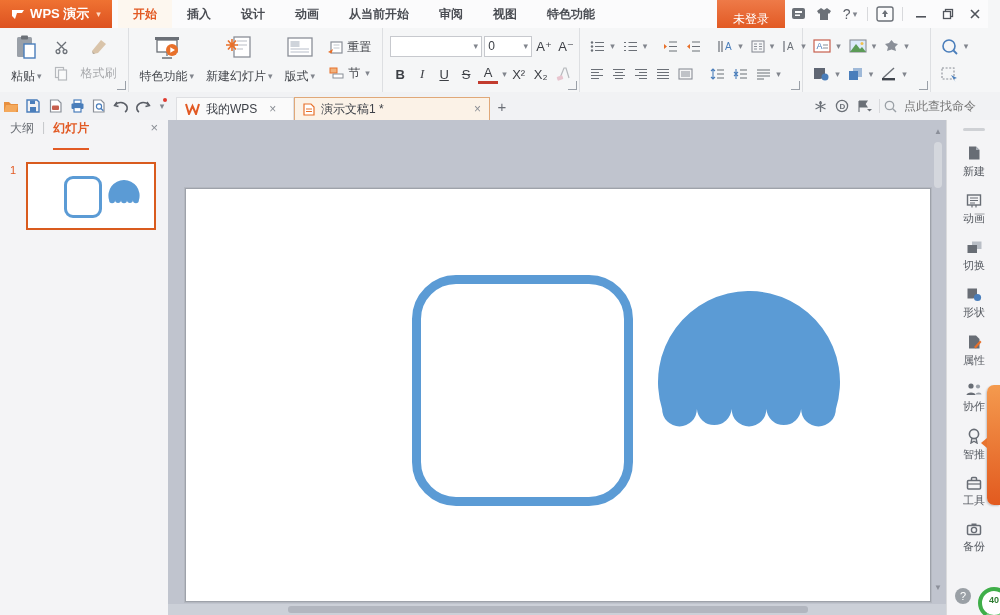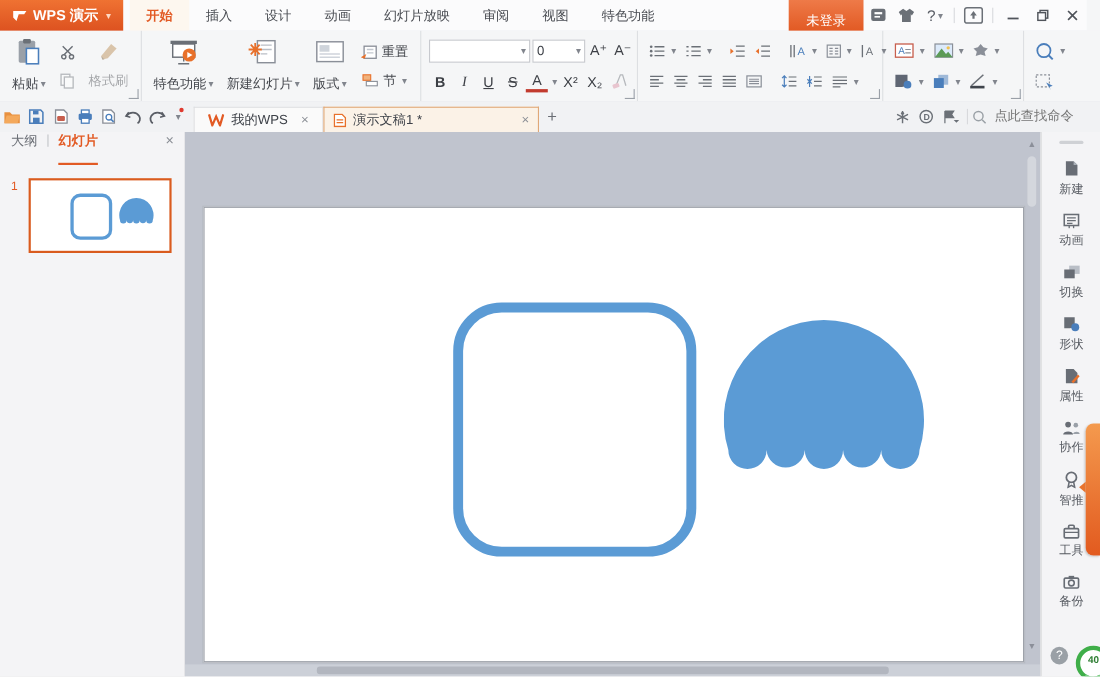--- a/index.html
+++ b/index.html
@@ -7,21 +7,21 @@
        font-family:"Liberation Sans","DejaVu Sans",sans-serif;font-size:12px;color:#3d4148;
        background:#f5f6f7;user-select:none;}
   svg{display:block}
   .car{font-size:9px;color:#81858d;line-height:1;margin-left:2px}
 
   
   .titlebar{position:absolute;left:0;top:0;width:988px;height:28px;background:#fbfbfc;border-bottom:1px solid #e7e8ea;display:flex;align-items:stretch;}
   .logo{width:112px;background:linear-gradient(#ef7232,#dd5220);color:#fff;display:flex;align-items:center;justify-content:center;gap:5px;font-weight:bold;font-size:13px;}
   .logo .car{color:#ffd9c4}
   .menutabs{display:flex;align-items:stretch;margin-left:6px;}
-  .mtab{padding:0 15px;display:flex;align-items:center;color:#4a4d53;cursor:default;}
+  .mtab{padding:0 15px;display:flex;align-items:center;color:#4a4d53;cursor:default;font-weight:bold;}
   .mtab.active{background:#fdf7ef;color:var(--accent);font-weight:bold;}
   .tb-right{margin-left:auto;display:flex;align-items:center;}
   .login{height:28px;padding:0 16px;background:linear-gradient(#ee7a48,#e25a24);color:#fff;display:flex;align-items:flex-end;font-size:12px;}
   .tb-ic{width:26px;height:28px;display:flex;align-items:center;justify-content:center;color:#5a5e66;}
   .tb-sep{width:1px;height:14px;background:#d8d9dc;margin:0 4px;}
   .winbtn{width:27px;height:28px;display:flex;align-items:center;justify-content:center;}
 
   
   .ribbon{position:absolute;left:0;top:28px;width:1000px;height:64px;background:#f5f6f7;border-bottom:1px solid #dfe1e4;display:flex;align-items:stretch;}
   .grp{position:relative;display:flex;align-items:stretch;padding:4px 5px;border-right:1px solid #dddfe2;}
@@ -36,26 +36,26 @@
   .fmt{min-width:18px;height:20px;display:flex;align-items:center;justify-content:center;font-size:13px;color:#3c3f45;padding:0 1px}
   .dim{opacity:.45}
   .launch{position:absolute;right:2px;bottom:2px;width:8px;height:8px;border-right:1.4px solid #9aa0a8;border-bottom:1.4px solid #9aa0a8;}
   .vsep{width:1px;background:#dddfe2;margin:3px 3px;}
 
   
   .quickbar{position:absolute;left:0;top:92px;width:1000px;height:28px;background:#f1f2f4;border-bottom:1px solid #d7d9dc;display:flex;align-items:center;}
   .qic{width:22px;height:22px;display:flex;align-items:center;justify-content:center;}
   .qcar{position:relative;width:14px;height:22px;display:flex;align-items:center;justify-content:center;}
   .reddot{position:absolute;top:3px;right:1px;width:4px;height:4px;border-radius:50%;background:#e03a2f;}
-  .doctab{height:23px;margin-top:5px;display:flex;align-items:center;gap:6px;padding:0 8px;background:#fafafa;border:1px solid #dedfe2;border-bottom:none;color:#3d4148;justify-content:center;}
+  .doctab{height:23px;margin-top:5px;display:flex;align-items:center;gap:6px;padding:0 8px;background:#fafafa;border:1px solid #dedfe2;border-bottom:none;color:#3d4148;}
   .doctab.active{background:#fbf2e7;border-color:#e0a878;}
   .tclose{color:#8a8e95;font-size:12px;margin-left:6px}
   .plus{width:24px;display:flex;align-items:center;justify-content:center;color:#6a6e75;font-size:15px;}
   .qsearch{display:flex;align-items:center;gap:5px;margin-right:8px;color:#9aa0a6;}
-  .qsearch input{border:0;background:transparent;outline:0;width:86px;font-size:12px;font-family:Liberation Mono, monospace;color:#6a6e75;}
+  .qsearch input{border:0;background:transparent;outline:0;width:86px;font-size:12px;font-family:Liberation Serif, serif;color:#6a6e75;}
 
   
   .main{position:absolute;left:0;top:120px;width:1000px;height:495px;}
   .leftpanel{position:absolute;left:0;top:0;width:168px;height:495px;background:#f4f4f6;border-right:1px solid #d9dadc;}
   .ph{display:flex;height:30px;padding:0 10px;color:#6a6e75;}
   .ph .sep{margin:0 8px;color:#c4c6ca}
   .ph .tabsel{color:var(--accent);font-weight:bold;border-bottom:2px solid var(--accent);padding-bottom:3px;}
   .ph .x{margin-left:auto;color:#8a8e95;font-size:13px}
   .thumbrow{display:flex;align-items:flex-start;margin-top:12px;}
   .thumbno{width:26px;text-align:center;color:var(--accent);font-size:11px;padding-top:2px;}
@@ -103,21 +103,21 @@
       <div class="mtab">
           <span>插入</span>
         </div>
       <div class="mtab">
           <span>设计</span>
         </div>
       <div class="mtab">
           <span>动画</span>
         </div>
       <div class="mtab">
-          <span>幻灯片放映</span>
+          <span>从当前开始</span>
         </div>
       <div class="mtab">
           <span>审阅</span>
         </div>
       <div class="mtab">
           <span>视图</span>
         </div>
       <div class="mtab">
           <span>特色功能</span>
         </div>

